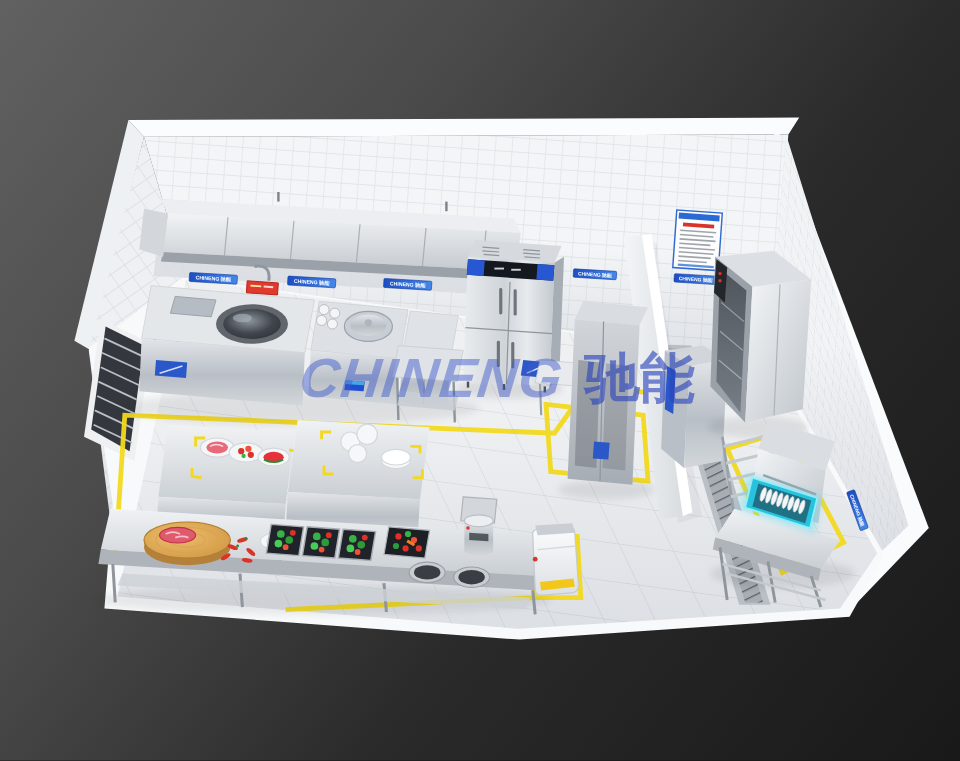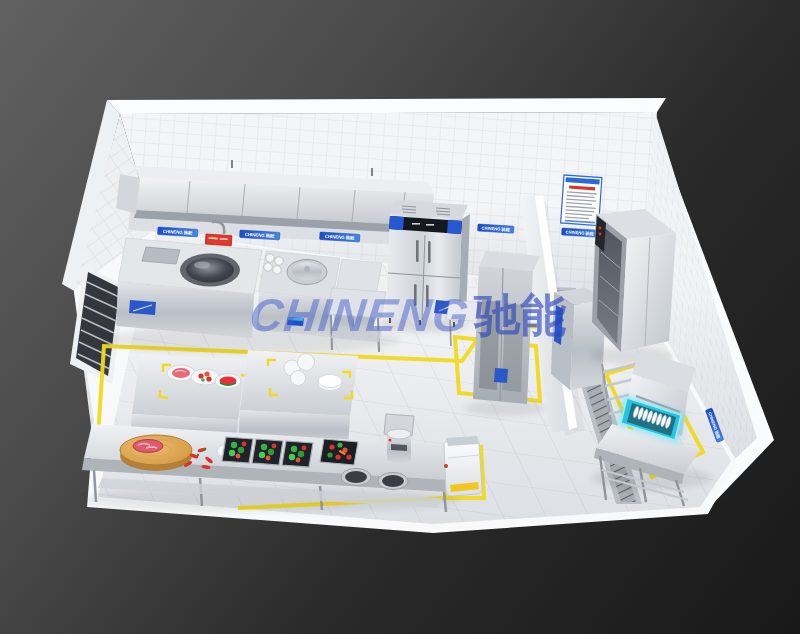--- a/index.html
+++ b/index.html
@@ -13,21 +13,21 @@
   .watermark{
     position:absolute;left:250px;top:292px;z-index:5;pointer-events:none;
     white-space:nowrap;
   }
   .wm-latin{
     display:inline-block;font:italic 900 46px/1 "Liberation Sans",sans-serif;
     color:rgba(62,90,202,0.48);letter-spacing:1px;transform:skewX(-6deg);
   }
   .wm-cjk{
     display:inline-block;font:900 46px/1 "DejaVu Sans",sans-serif;
-    color:rgba(40,66,188,0.62);margin-left:5px;
+    color:rgba(40,66,188,0.62);margin-left:18px;
   }
 </style>
 </head>
 <body>
 
 <div id="stage">
 <svg width="800" height="634" viewBox="0 0 800 634">
 <defs>
   <linearGradient id="steelTop" x1="0" y1="0" x2="0" y2="1">
           <stop offset="0" stop-color="#f0f2f4"></stop>

